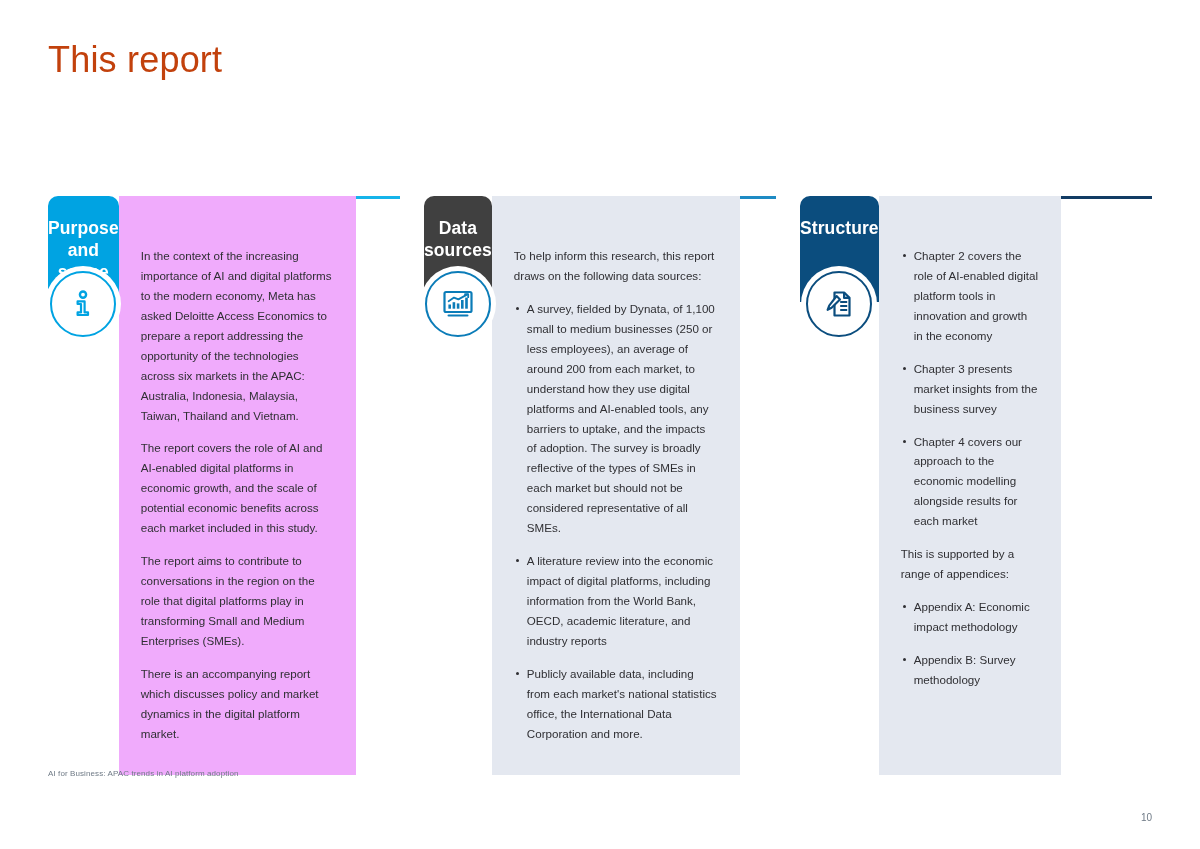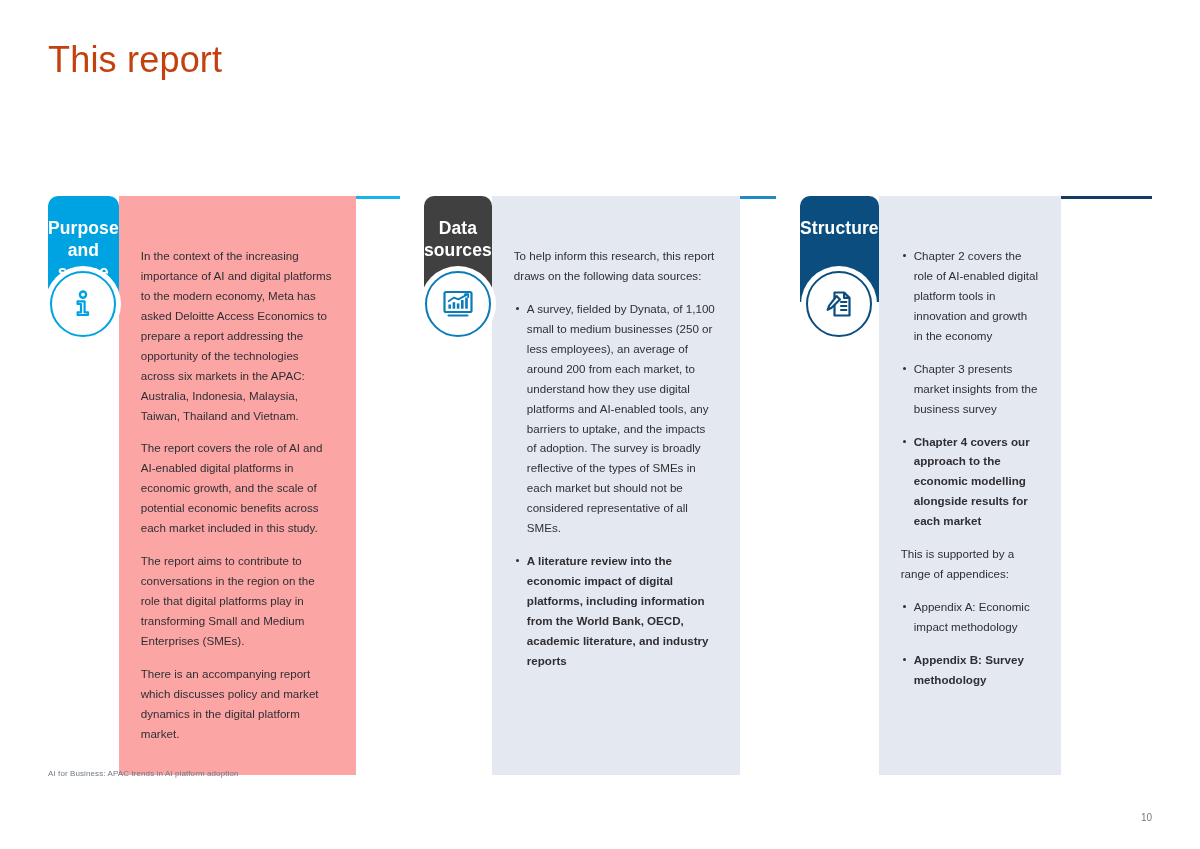--- a/index.html
+++ b/index.html
@@ -112,21 +112,21 @@
   .card-body ul {
     margin: 0 0 13px 0;
     padding: 0;
     list-style: none;
   }
   .card-body li {
     position: relative;
     padding-left: 13px;
     margin-bottom: 13px;
   }
-  .card-body li:last-child { margin-bottom: 0; font-weight: bold; }
+  .card-body li:last-child { margin-bottom: 0; }
   .card-body li:before {
     content: "";
     position: absolute;
     left: 2px;
     top: 8px;
     width: 3px;
     height: 3px;
     background: #2f2f33;
     border-radius: 50%;
   }
@@ -161,21 +161,21 @@
       <div class="medallion" id="c1-med" style="color: rgb(0, 163, 226);">
         <div class="ring">
           <svg width="34" height="34" viewBox="0 0 34 34" aria-hidden="true">
             <circle cx="17" cy="7.6" r="3.1" fill="none" stroke="currentColor" stroke-width="2.4"></circle>
             <path d="M11.6 14.4 h7.0 v11.0 h3.4 v2.6 h-10.4 v-2.6 h3.4 v-8.4 h-3.4 z" fill="none" stroke="currentColor" stroke-width="2.2" stroke-linejoin="round"></path>
           </svg>
         </div>
       </div>
     </div>
     <div class="card-gap"></div>
-    <div class="card-body" id="c1-body" style="background: #fca5a5;">
+    <div class="card-body" id="c1-body" style="background: #f0abfc;">
       <p>In the context of the increasing importance of AI and digital platforms to the modern economy, Meta has asked Deloitte Access Economics to prepare a report addressing the opportunity of the technologies across six markets in the APAC: Australia, Indonesia, Malaysia, Taiwan, Thailand and Vietnam.</p>
       <p>The report covers the role of AI and AI-enabled digital platforms in economic growth, and the scale of potential economic benefits across each market included in this study.</p>
       <p>The report aims to contribute to conversations in the region on the role that digital platforms play in transforming Small and Medium Enterprises (SMEs).</p>
       <p>There is an accompanying report which discusses policy and market dynamics in the digital platform market.</p>
     </div>
     <div class="card-rule" id="c1-rule" style="background: rgb(21, 180, 234);"></div>
   </div>
 
   <div class="card">
     <div class="card-header" id="c2-header" style="background: #404040;">
@@ -195,20 +195,21 @@
           </svg>
         </div>
       </div>
     </div>
     <div class="card-gap"></div>
     <div class="card-body" id="c2-body" style="background: rgb(228, 232, 240);">
       <p>To help inform this research, this report draws on the following data sources:</p>
       <ul>
         <li>A survey, fielded by Dynata, of 1,100 small to medium businesses (250 or less employees), an average of around 200 from each market, to understand how they use digital platforms and AI-enabled tools, any barriers to uptake, and the impacts of adoption. The survey is broadly reflective of the types of SMEs in each market but should not be considered representative of all SMEs.</li>
         <li>A literature review into the economic impact of digital platforms, including information from the World Bank, OECD, academic literature, and industry reports</li>
+        <li>Publicly available data, including from each market's national statistics office, the International Data Corporation and more.</li>
       </ul>
     </div>
     <div class="card-rule" id="c2-rule" style="background: rgb(30, 139, 196);"></div>
   </div>
 
   <div class="card">
     <div class="card-header" id="c3-header" style="background: rgb(11, 77, 126);">
       <div class="card-header-title">Structure</div>
       <div class="medallion" id="c3-med" style="color: rgb(11, 77, 126);">
         <div class="ring">

